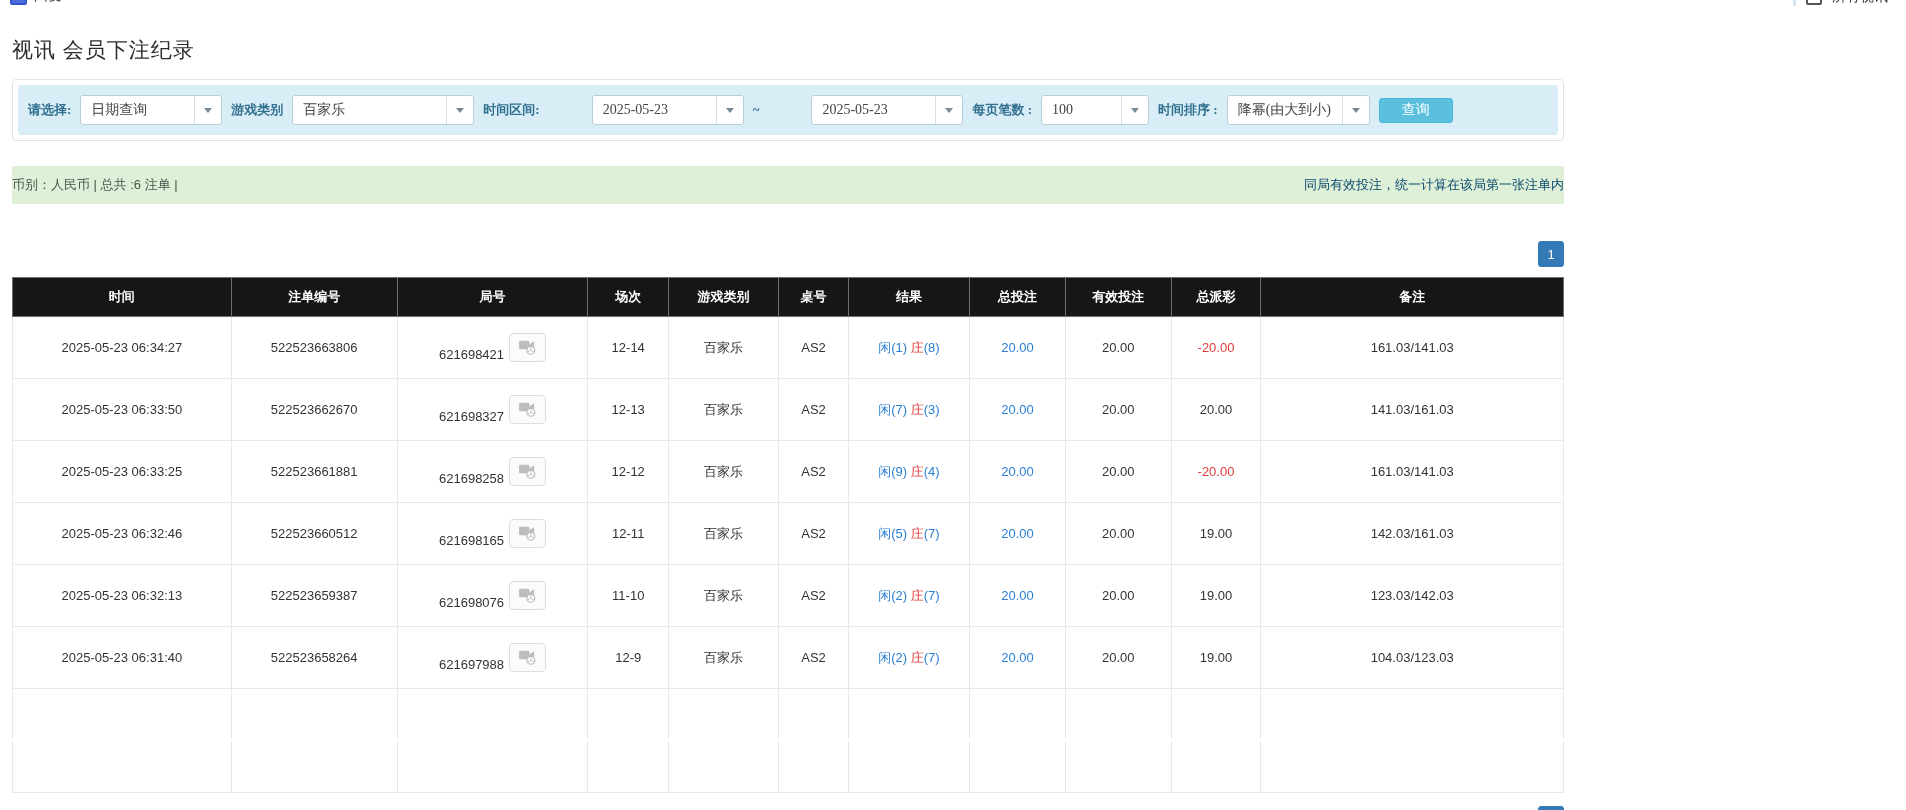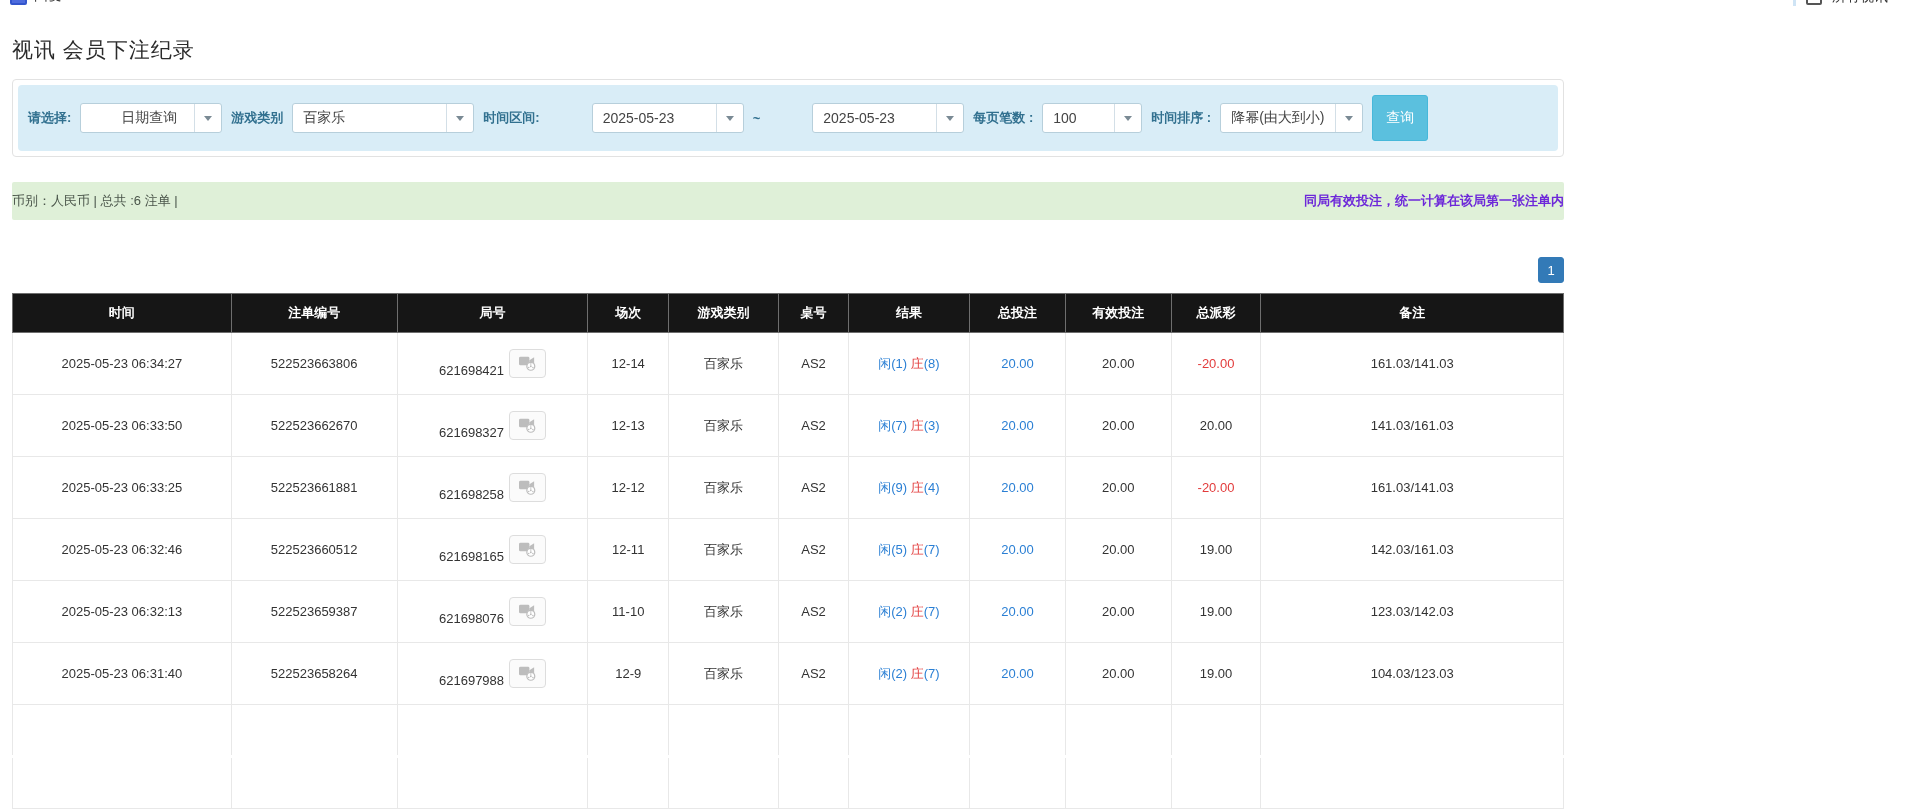--- a/index.html
+++ b/index.html
@@ -16,34 +16,34 @@
   .top-right-frag { position:absolute; right:18px; top:-12px; display:flex; align-items:center; gap:10px; font-size:14px; color:#333; }
   .vbar { width:3px; height:18px; background:#cfe4f5; }
   .clipboard-icon { width:16px; height:16px; border:2px solid #555; border-radius:2px; background:#fff; }
 
   .container { margin:0 12px; width:1552px; }
 
   .page-title { font-size:21px; font-weight:400; color:#2b2b2b; margin:27px 0 15px 0; letter-spacing:1px; }
 
   
   .filter-panel { border:1px solid #e2e2e2; border-radius:4px; background:#fff; padding:5px; }
-  .filter-bar { background:#d9edf7; border-radius:4px; padding:10px 10px; display:flex; align-items:center; gap:9px; }
+  .filter-bar { background:#d9edf7; border-radius:4px; padding:10px 10px; display:flex; align-items:center; gap:9px;font-family:Liberation Serif, serif; }
   .f-label { color:#31708f; font-weight:bold; font-size:13px; white-space:nowrap; }
   .sel { background:#fff; border:1px solid #b7cfdb; border-radius:3px; height:30px; display:flex; align-items:stretch; cursor:pointer; }
   .sel .val { padding:0 10px; font-size:14px; color:#444; display:flex; align-items:center; flex:1; white-space:nowrap; overflow:hidden; }
   .sel .arrow { width:27px; border-left:1px solid #d3dfe7; display:flex; align-items:center; justify-content:center; }
   .tri-down { width:0; height:0; border-left:4px solid transparent; border-right:4px solid transparent; border-top:5px solid #7a8a94; }
-  .w-query { width:142px;padding-left:30px; } .w-game { width:182px; } .w-date { width:152px;margin-left:43px; } .w-size { width:100px; } .w-sort { width:143px; }
+  .w-query { width:142px; } .w-game { width:182px; } .w-date { width:152px;margin-left:43px; } .w-size { width:108px; } .w-sort { width:143px; }
   .tilde { color:#31708f; font-weight:bold; font-size:13px; }
-  .btn-search { background:#5bc0de; border:1px solid #46b8da; color:#fff; font-size:14px; height:46px; padding:0 13px; border-radius:3px; cursor:pointer; font-family:inherit; }
+  .btn-search { background:#5bc0de; border:1px solid #46b8da; color:#fff; font-size:14px; height:25px; padding:0 22px; border-radius:3px; cursor:pointer; font-family:inherit; }
 
   
   .summary-bar { margin-top:25px; background:#dff0d8; border-radius:2px; padding:10px 0; display:flex; justify-content:space-between; align-items:center; font-size:13px; }
   .summary-left { color:#4a554a; }
-  .summary-right { color:#6d28d9;font-weight:bold; }
+  .summary-right { color:#0c4a6e; }
 
   
   .pagination-row { display:flex; justify-content:flex-end; }
   .pg-top { margin-top:37px; margin-bottom:10px; }
   .pg-bottom { margin-top:13px; }
   .page-btn { min-width:26px; height:26px; background:#337ab7; border:1px solid #337ab7; color:#fff; font-size:13px; border-radius:3px; display:flex; align-items:center; justify-content:center; cursor:pointer; font-family:inherit; }
 
   
   table.records { width:100%; border-collapse:collapse; font-size:13px; color:#333; table-layout:fixed;padding-left:29px; }
   table.records thead th { background:#161616; color:#fff; font-weight:bold; padding:10px 4px; border:1px solid #6e6e6e; text-align:center; }

